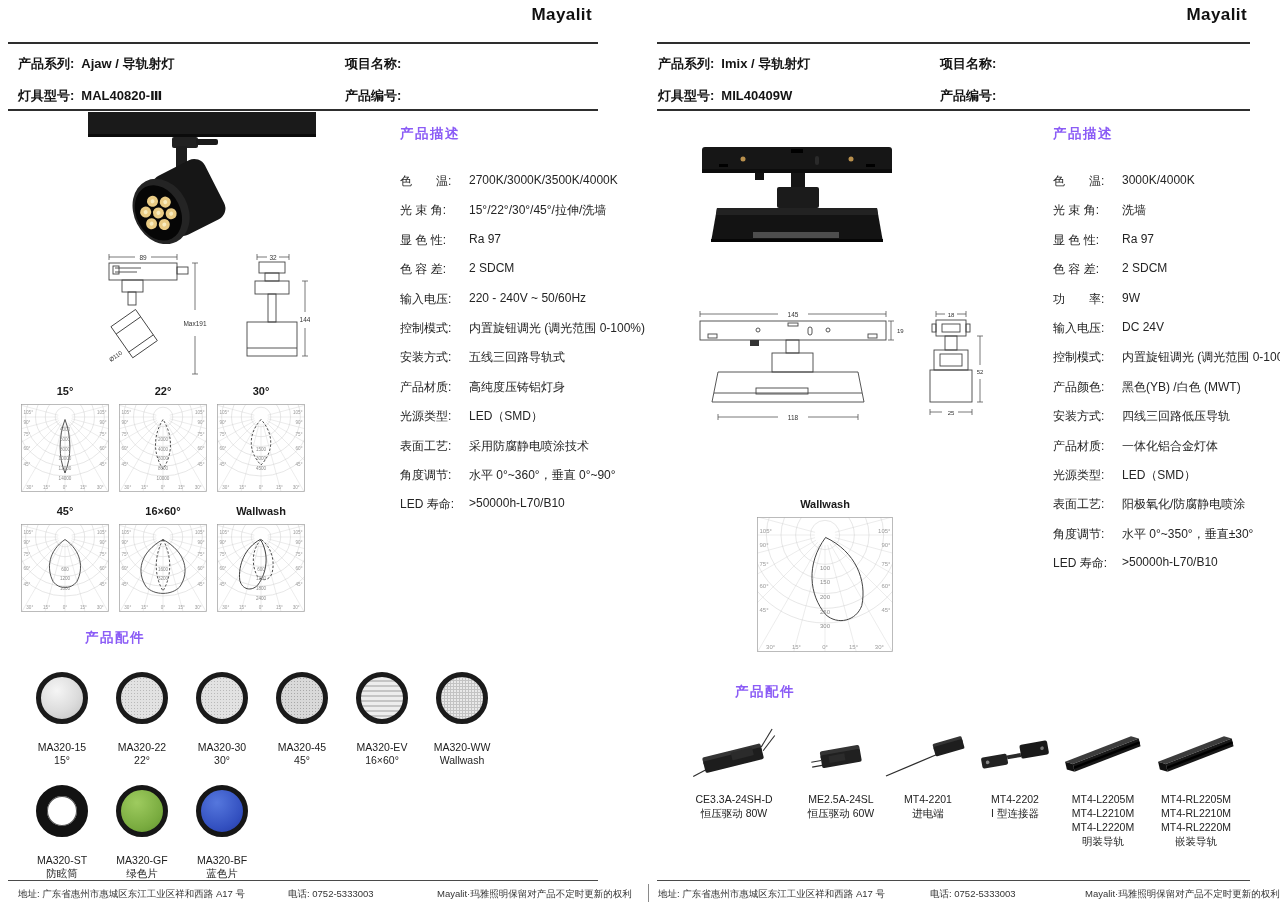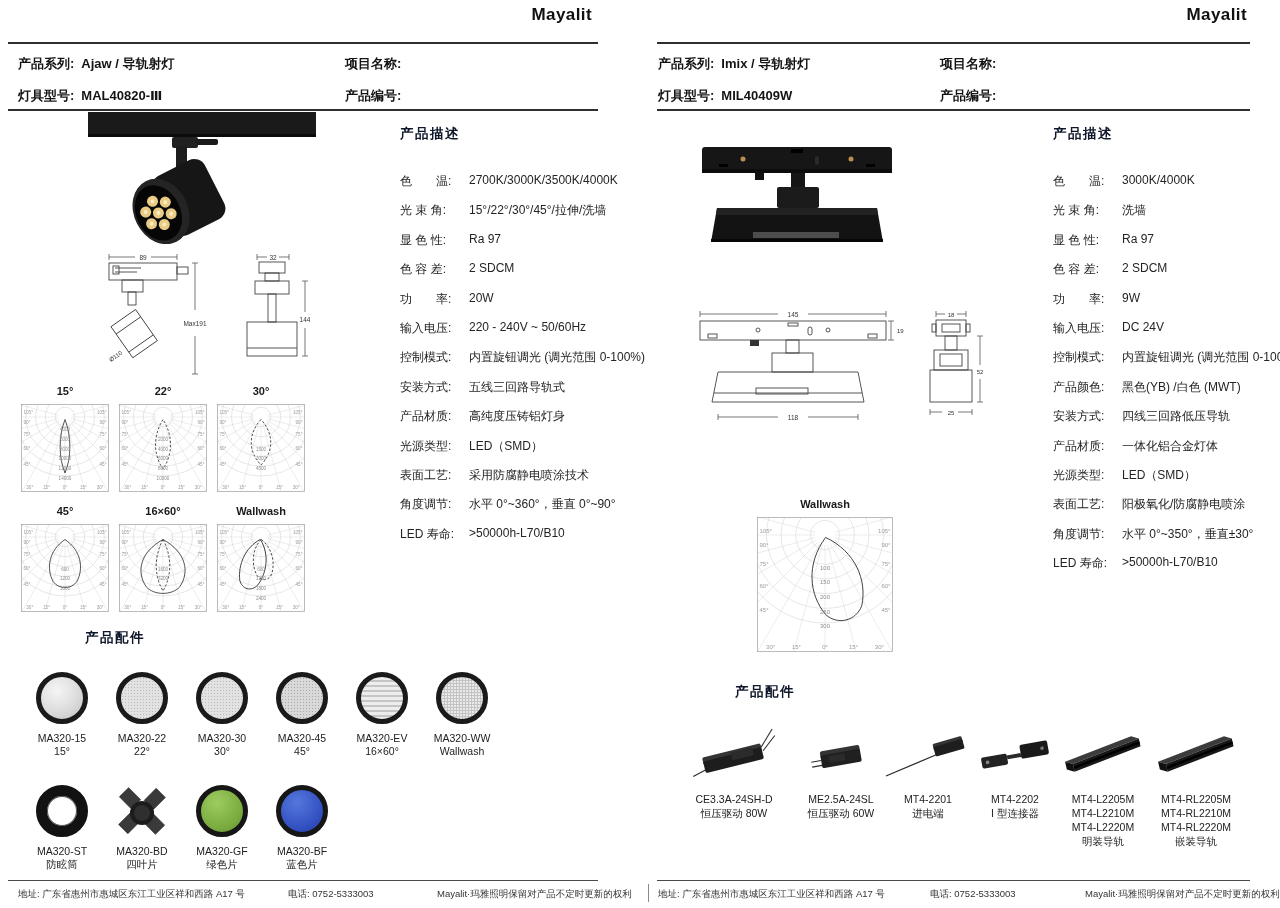--- a/index.html
+++ b/index.html
@@ -11,38 +11,38 @@
   .logo{position:absolute;top:5px;font-size:17px;font-weight:700;letter-spacing:.4px;color:#101010}
   #page1 .logo{right:48px}
   #page2 .logo{right:33px}
   .rule{position:absolute;height:2px;background:#2e2e2e}
   #page1 .rule{left:8px;width:590px}
   #page2 .rule{left:17px;width:593px}
   .rule.r1{top:42px}.rule.r2{top:109px}
   .rule.r3{top:880px;height:1px;background:#4a4a4a}
   .hrow{position:absolute;font-size:13px;font-weight:700;white-space:nowrap;color:#141414}
   .hvalue{margin-left:7px}
-  .desc-title,.acc-title{position:absolute;font-size:13.5px;font-weight:700;letter-spacing:1.5px;color:#0f172a}
+  .desc-title,.acc-title{position:absolute;font-size:13.5px;font-weight:700;letter-spacing:1.5px;color:#8b5cf6}
   #page1 .desc-title{left:400px;top:125px}
   #page2 .desc-title{left:413px;top:125px}
   #page1 .acc-title{left:85px;top:629px}
   #page2 .acc-title{left:95px;top:683px}
   .spec-list{position:absolute;top:173px;width:242px}
   #page1 .spec-list{left:400px}
   #page2 .spec-list{left:413px}
   .spec-row{height:29.4px;white-space:nowrap;font-size:12px;color:#242424}
   .spec-label{display:inline-block;width:55px;vertical-align:top}
   .spec-value{margin-left:14px}
   .acc-row{position:absolute;display:flex;gap:4px}
   #acc-row1{left:24px;top:672px}
   #acc-row2{left:24px;top:785px}
   .acc-item{width:76px;text-align:center}
   .acc-img{width:52px;height:52px;border-radius:50%;margin:0 auto;box-sizing:border-box}
   .acc-img-svg{display:block;margin:0 auto}
-  .acc-code{margin-top:8px;font-size:10.5px;line-height:13px;color:#222}
+  .acc-code{margin-top:17px;font-size:10.5px;line-height:13px;color:#222}
   .acc-sub{font-size:10.5px;line-height:13px;color:#222}
   .racc-item{position:absolute;top:726px;width:92px;text-align:center}
   .racc-code{font-size:10.5px;line-height:14px;color:#222}
   .polar-item{position:absolute}
   .polar-title{text-align:center;font-size:11px;font-weight:700;height:14px;margin-bottom:5px;color:#1a1a1a}
   .footer-text{position:absolute;top:888px;font-size:9.5px;color:#333;white-space:nowrap}
   #footer-divider{position:absolute;left:648px;top:884px;width:1px;height:18px;background:#8a8a8a}
   svg text{font-family:"Liberation Sans","DejaVu Sans",sans-serif}
   
   .t-lens-clear{background:radial-gradient(circle at 38% 32%,#f5f5f5,#dcdcdc 55%,#c0c0c0);border:5px solid #1a1a1a}
@@ -159,21 +159,20 @@
       <text x="62" y="74" font-size="6.5" fill="#333" text-anchor="middle">144</text>
     </g>
   </svg>
 
   <div class="desc-title">产品描述</div>
   <div class="spec-list">
       <div class="spec-row"><span class="spec-label">色　　温:</span><span class="spec-value">2700K/3000K/3500K/4000K</span></div>
       <div class="spec-row"><span class="spec-label">光 束 角:</span><span class="spec-value">15°/22°/30°/45°/拉伸/洗墙</span></div>
       <div class="spec-row"><span class="spec-label">显 色 性:</span><span class="spec-value">Ra 97</span></div>
       <div class="spec-row"><span class="spec-label">色 容 差:</span><span class="spec-value">2 SDCM</span></div>
-      <div class="spec-row"><span class="spec-label">功　　率:</span><span class="spec-value">20W</span></div>
       <div class="spec-row"><span class="spec-label">输入电压:</span><span class="spec-value">220 - 240V ~  50/60Hz</span></div>
       <div class="spec-row"><span class="spec-label">控制模式:</span><span class="spec-value">内置旋钮调光 (调光范围 0-100%)</span></div>
       <div class="spec-row"><span class="spec-label">安装方式:</span><span class="spec-value">五线三回路导轨式</span></div>
       <div class="spec-row"><span class="spec-label">产品材质:</span><span class="spec-value">高纯度压铸铝灯身</span></div>
       <div class="spec-row"><span class="spec-label">光源类型:</span><span class="spec-value">LED（SMD）</span></div>
       <div class="spec-row"><span class="spec-label">表面工艺:</span><span class="spec-value">采用防腐静电喷涂技术</span></div>
       <div class="spec-row"><span class="spec-label">角度调节:</span><span class="spec-value">水平 0°~360°，垂直 0°~90°</span></div>
       <div class="spec-row"><span class="spec-label">LED 寿命:</span><span class="spec-value">&gt;50000h-L70/B10</span></div>
     </div>
 
@@ -208,32 +207,20 @@
         <div class="acc-img t-lens-mesh"></div>
         <div class="acc-code">MA320-WW</div>
         <div class="acc-sub">Wallwash</div>
       </div>
     </div>
   <div class="acc-row" id="acc-row2">
       <div class="acc-item">
         <div class="acc-img t-snoot"></div>
         <div class="acc-code">MA320-ST</div>
         <div class="acc-sub">防眩筒</div>
-      </div>
-      <div class="acc-item">
-        <svg width="52" height="52" class="acc-img-svg">
-          <rect x="20" y="0" width="13" height="17" fill="#3a3a3a" stroke="#1f1f1f" stroke-width="0.6" transform="rotate(-45 26 26)"></rect>
-          <rect x="20" y="0" width="13" height="17" fill="#3a3a3a" stroke="#1f1f1f" stroke-width="0.6" transform="rotate(45 26 26)"></rect>
-          <rect x="20" y="0" width="13" height="17" fill="#3a3a3a" stroke="#1f1f1f" stroke-width="0.6" transform="rotate(135 26 26)"></rect>
-          <rect x="20" y="0" width="13" height="17" fill="#3a3a3a" stroke="#1f1f1f" stroke-width="0.6" transform="rotate(-135 26 26)"></rect>
-          <circle cx="26" cy="28" r="12" fill="#1c1c1c"></circle>
-          <circle cx="26" cy="28" r="8" fill="#2f2f2f"></circle>
-        </svg>
-        <div class="acc-code">MA320-BD</div>
-        <div class="acc-sub">四叶片</div>
       </div>
       <div class="acc-item">
         <div class="acc-img t-filter-green"></div>
         <div class="acc-code">MA320-GF</div>
         <div class="acc-sub">绿色片</div>
       </div>
       <div class="acc-item">
         <div class="acc-img t-filter-blue"></div>
         <div class="acc-code">MA320-BF</div>
         <div class="acc-sub">蓝色片</div>

